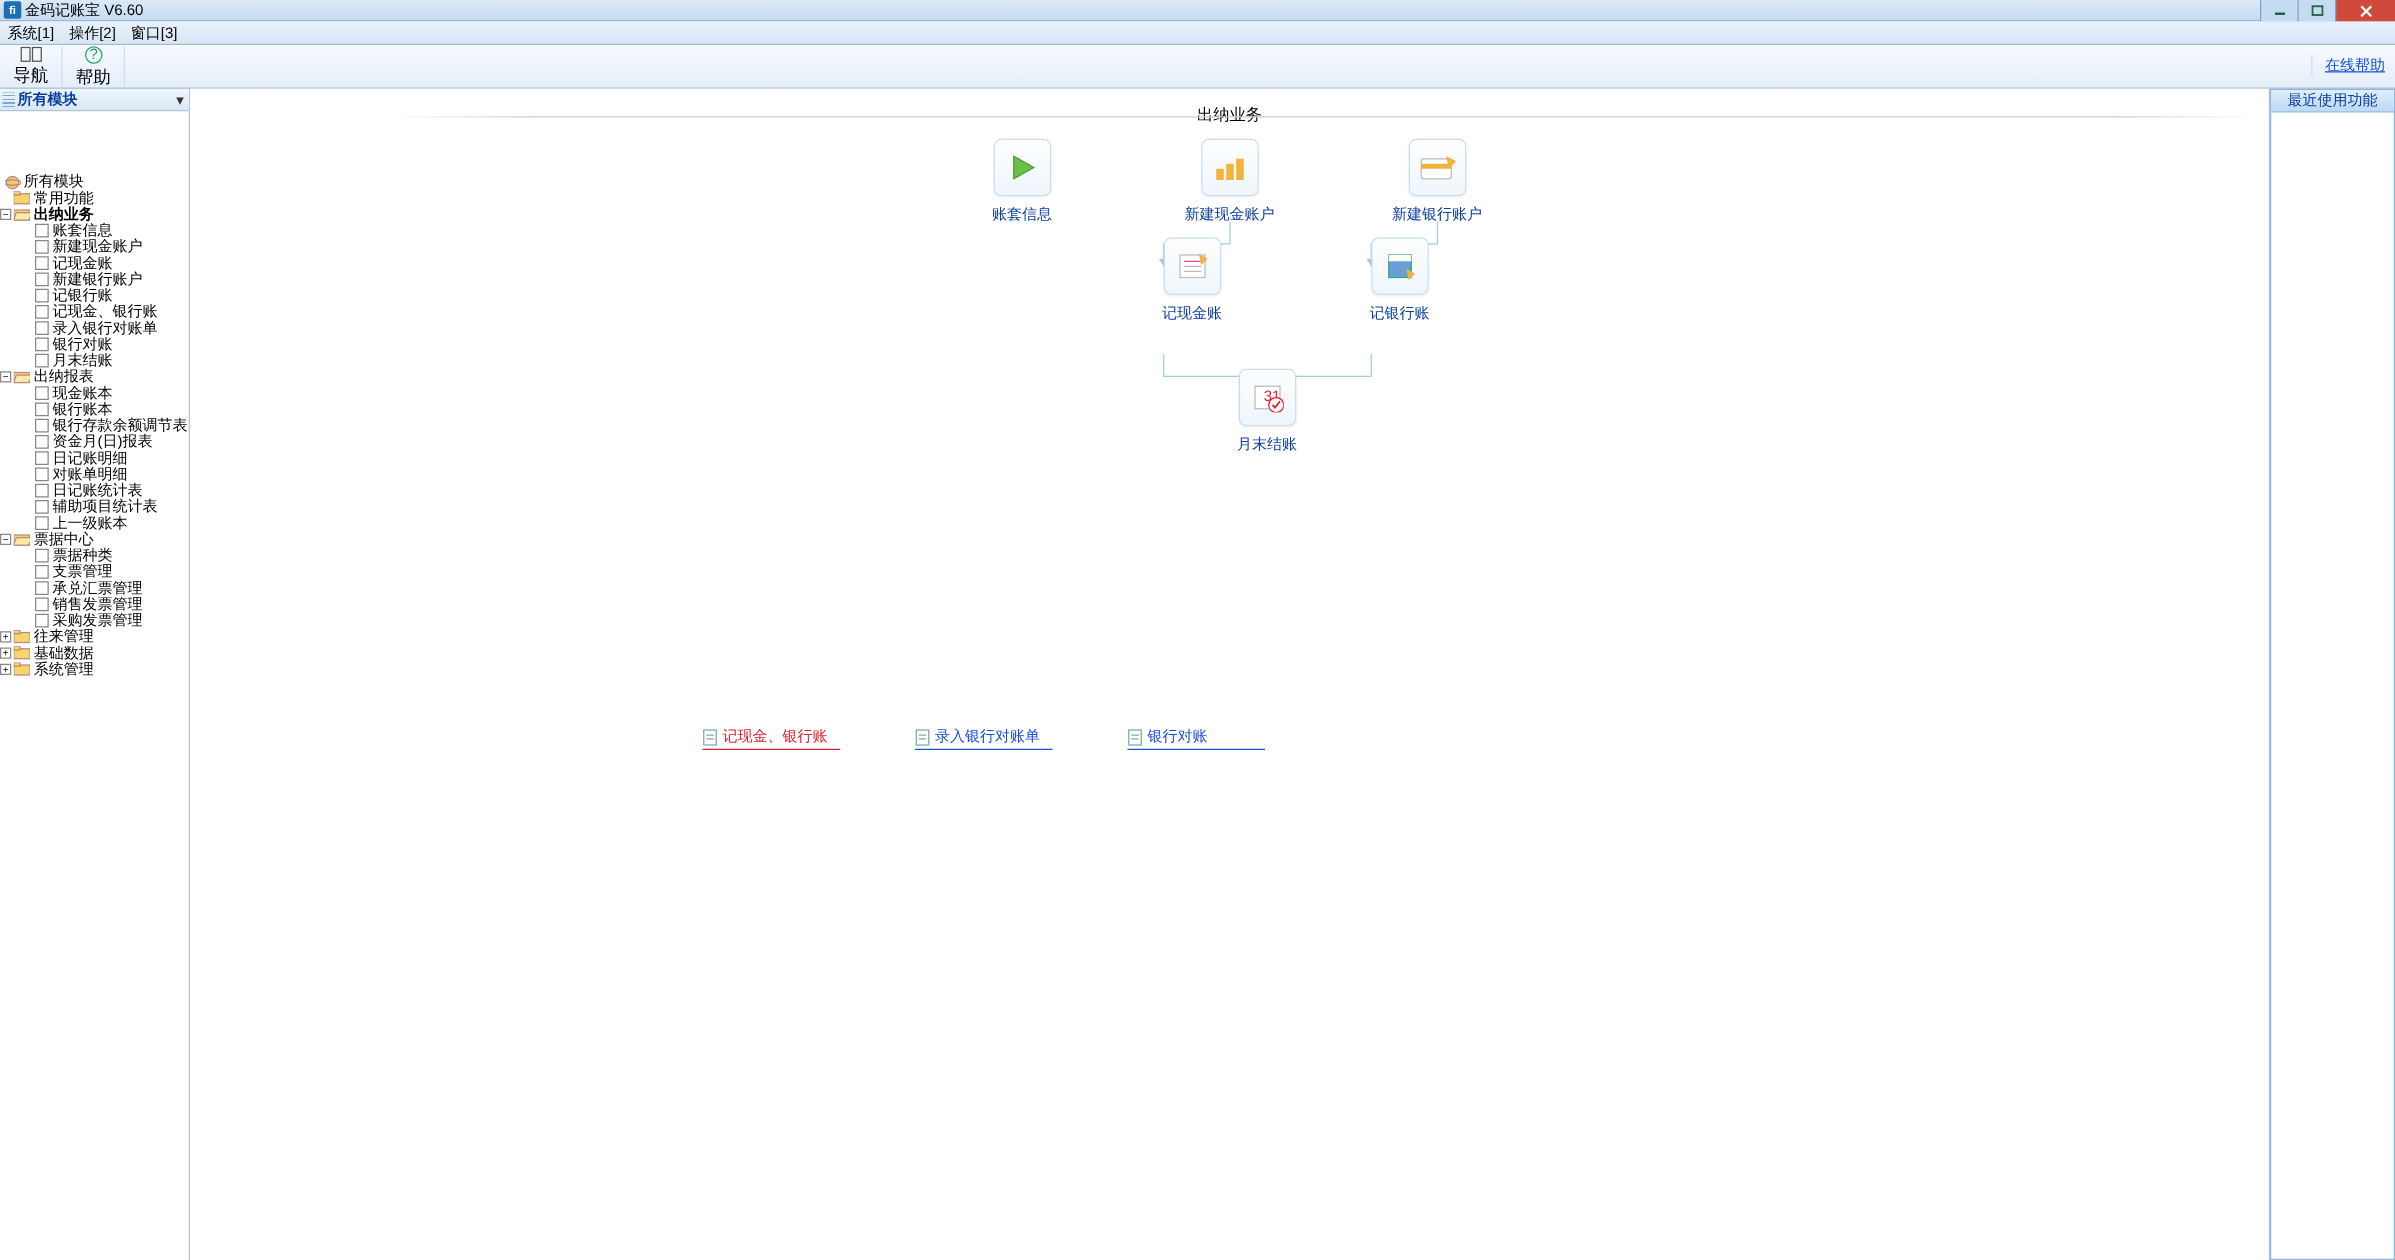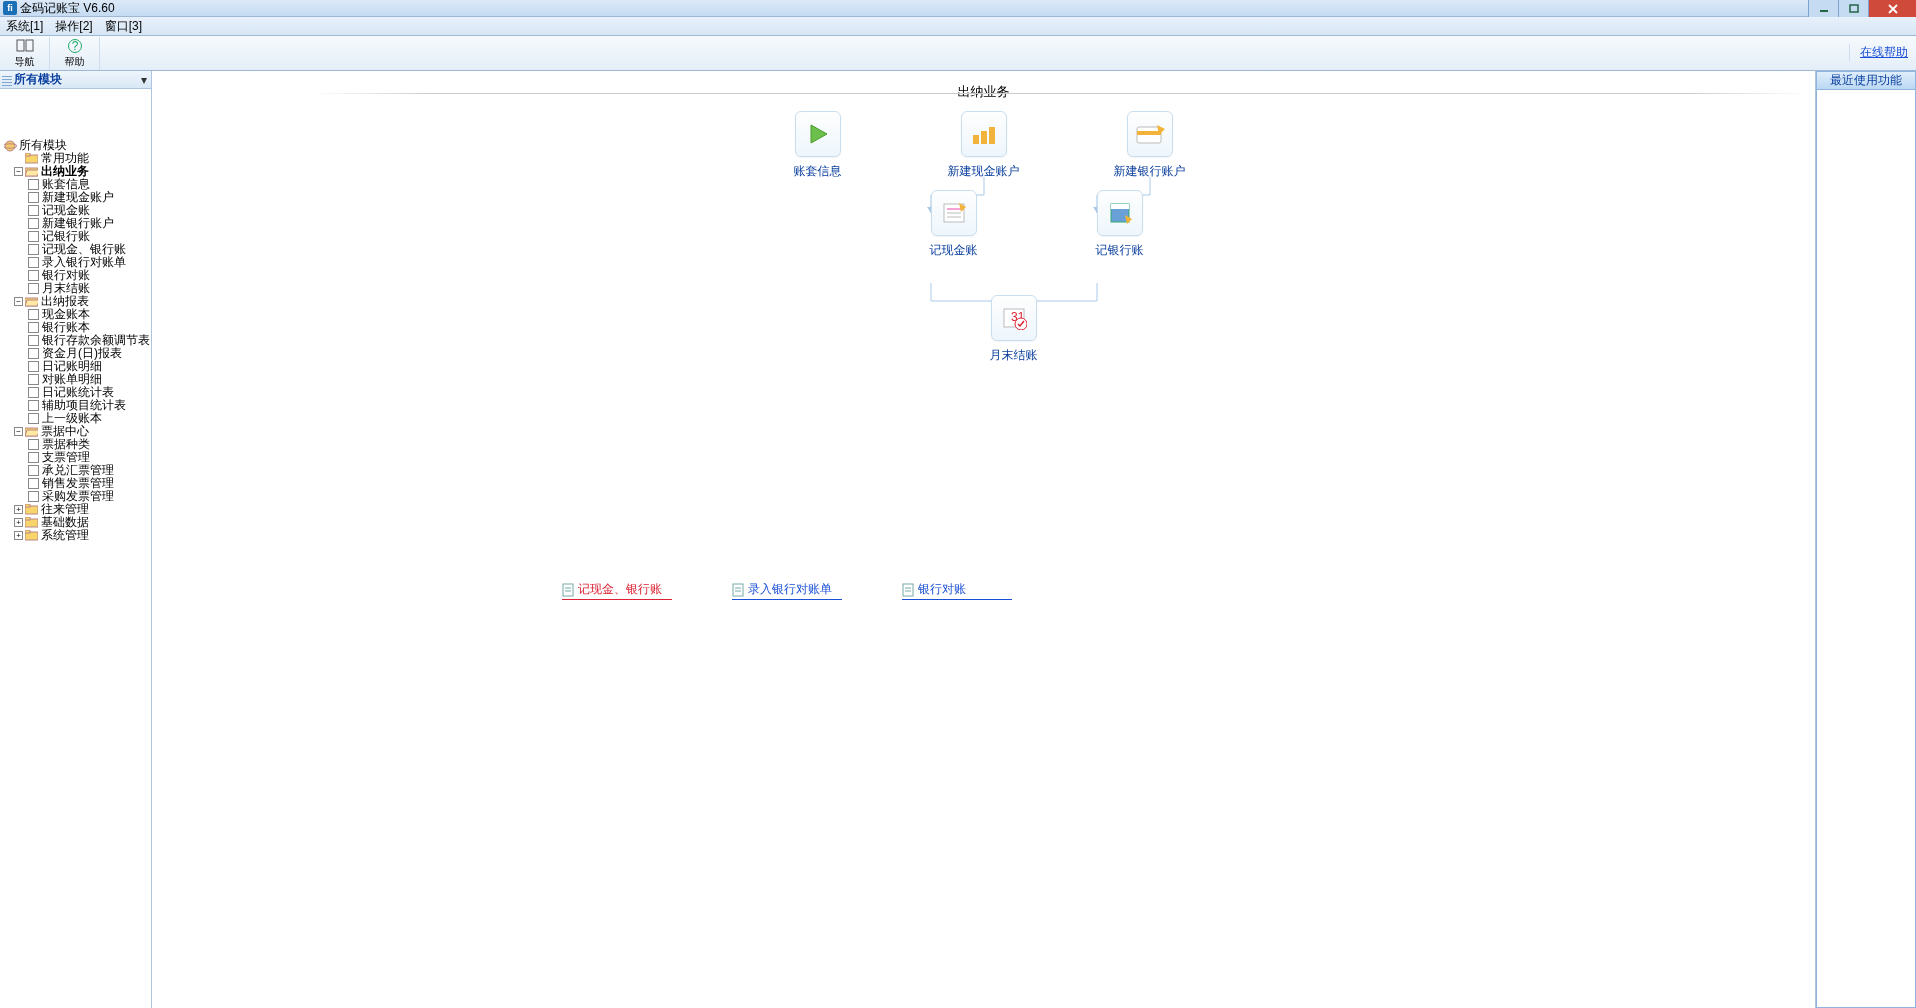--- a/index.html
+++ b/index.html
@@ -17,21 +17,21 @@
 .win-btn svg { display:block; }
 
 
 .menu-bar { height: 19px; background: linear-gradient(#e8f1fb,#d7e6f5); border-bottom: 1px solid #9fb8d6; display:flex; align-items:center; padding-left:0;}
 .menu-bar span { padding: 0 6px; cursor:default; }
 
 
 .tool-bar { height: 35px; background: linear-gradient(#f6fafd,#e4eef8); border-bottom: 1px solid #9fb8d6; display:flex; align-items:center; position:relative;}
 .tool-btn { width:50px; height:33px; display:flex; flex-direction:column; align-items:center; justify-content:center; border-right:1px solid #cdddef;}
 .tool-btn .ico { height:16px; display:flex;align-items:center;justify-content:center;}
-.tool-btn .lbl { font-size:10px; margin-top:1px;}
+.tool-btn .lbl { font-size:14px; margin-top:1px;}
 .tool-bar .online-help { position:absolute; right:8px; top:8px; color:#1a4fd6; text-decoration:underline; border-left:1px solid #cdddef; padding-left:10px;}
 
 
 .main { display:flex; height: calc(1008px - 17px - 19px - 35px); }
 .left-pane { width:152px; border-right:1px solid #b0c4de; display:flex; flex-direction:column; background:#fff;gap:48px;}
 .left-header { height:18px; background:linear-gradient(#eef5fc,#d9e8f6); border-bottom:1px solid #b0c4de; display:flex; align-items:center; padding-left:2px;}
 .left-header .grip { width:10px; height:12px; background:repeating-linear-gradient(0deg,#7fa6d0 0 1px,transparent 1px 3px);}
 .left-header .txt { color:#0a3f9e; font-weight:bold; margin-left:2px;}
 .left-header .dd { margin-left:auto; margin-right:4px; color:#333;}
 .tree { flex:1; overflow:auto; padding:2px 0 0 0; user-select:none;}
@@ -39,21 +39,21 @@
 .tree .exp { width:9px; height:9px; border:1px solid #888; display:inline-flex; align-items:center; justify-content:center; font-size:8px; line-height:1; margin-right:2px; background:#fff;}
 .tree .noexp { width:11px; display:inline-block;}
 .tree .chk { width:11px; height:11px; border:1px solid #888; margin-right:3px;}
 .tree .fold { width:13px; height:11px; margin-right:3px; display:inline-block;}
 .tree .fold.open svg rect:first-child { fill:#f7d56b; }
 .tree .fold.close svg rect:first-child { fill:#f7d56b; }
 .tree .root-ico { width:14px;height:12px; display:inline-flex;align-items:center;justify-content:center;margin-right:2px;}
 .tree .lbl { }
 .tree .bold { font-weight:bold; }
 .tree .pad1 { padding-left: 3px; }
-.tree .pad2 { padding-left: 14px; }
+.tree .pad2 { }
 .tree .pad3 { padding-left: 28px; }
 
 .center { flex:1; position:relative; background:#fff; border-right:1px solid #b0c4de;}
 .page-title { position:absolute; left:50%; transform:translateX(-50%); top:12px; font-size:13px;}
 .hr { position:absolute; top:22px; left:160px; right:8px; height:1px; background:linear-gradient(90deg, transparent 0%, #ccc 8%, #ccc 92%, transparent 100%);}
 .flow { position:absolute; top:40px; left:50%; transform:translateX(-50%); width:540px;}
 .flow .row { display:flex; justify-content:center; gap:60px; margin-bottom:10px; position:relative;}
 .flow .item { width:106px; display:flex; flex-direction:column; align-items:center;}
 .flow .iconbox { width:46px; height:46px; border:1px solid #c9dff0; border-radius:6px; background:linear-gradient(#fefefe,#eef6fc); display:flex; align-items:center; justify-content:center; box-shadow:0 1px 2px rgba(0,0,0,0.05);}
 .flow .cap { margin-top:6px; color:#0a3f9e;}

